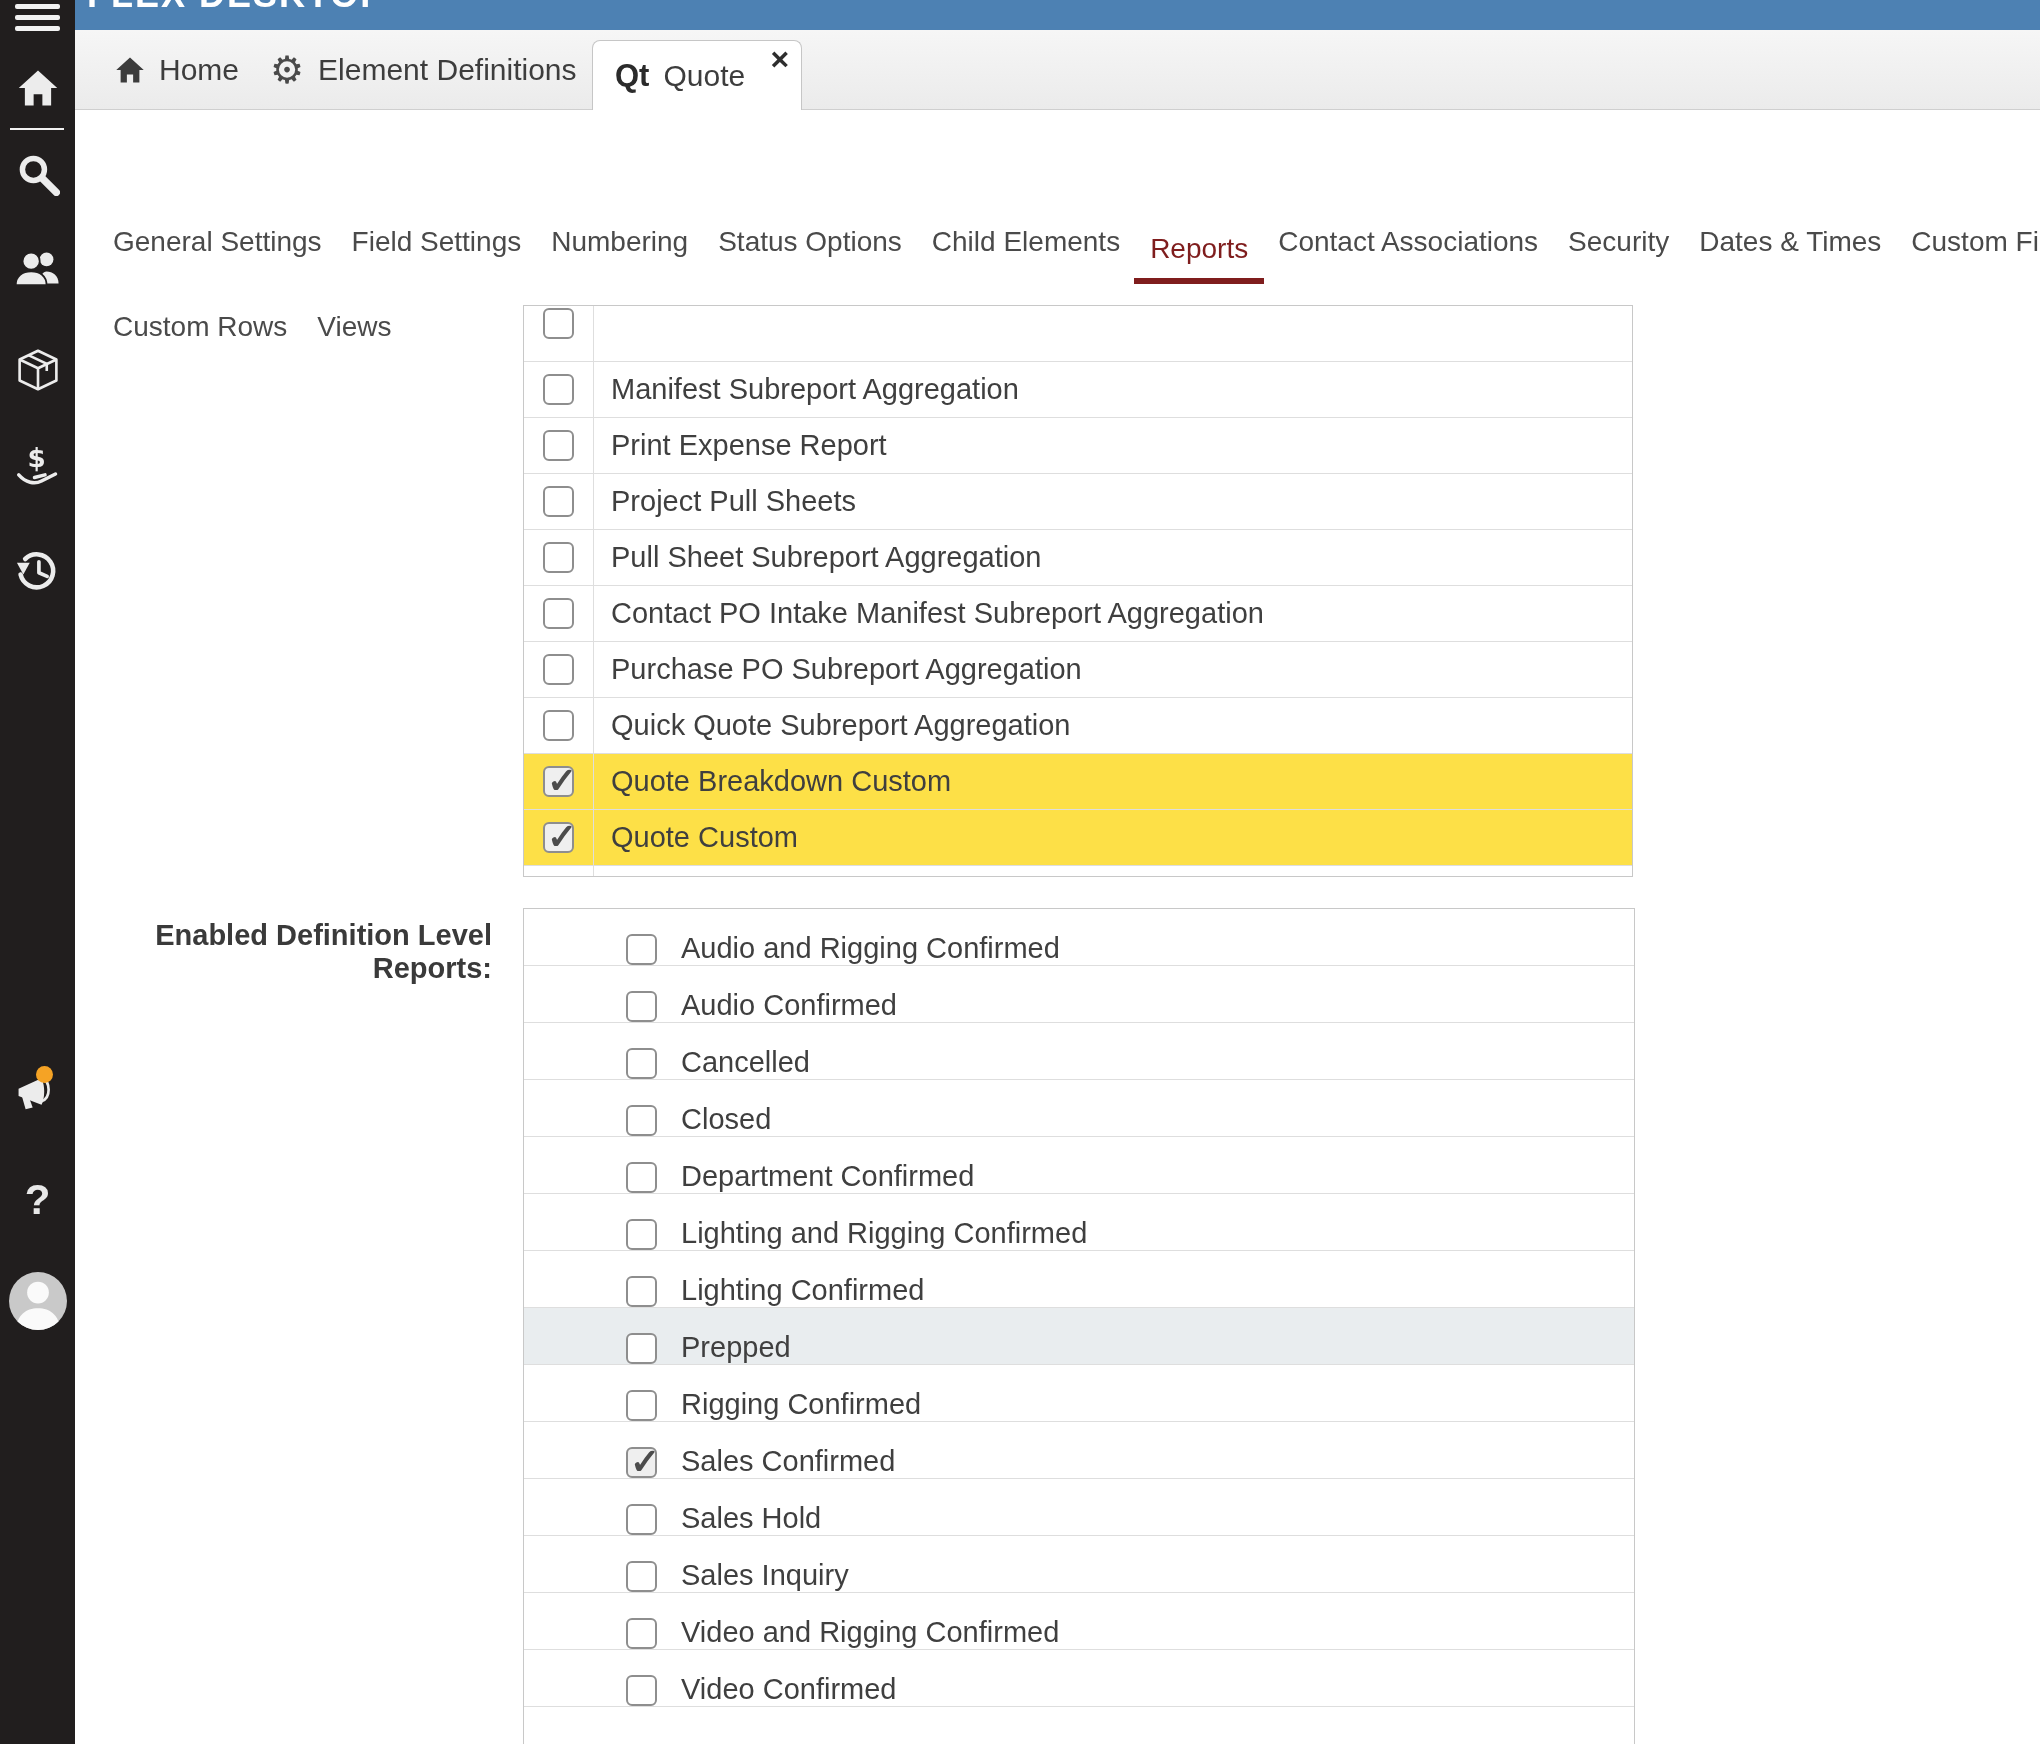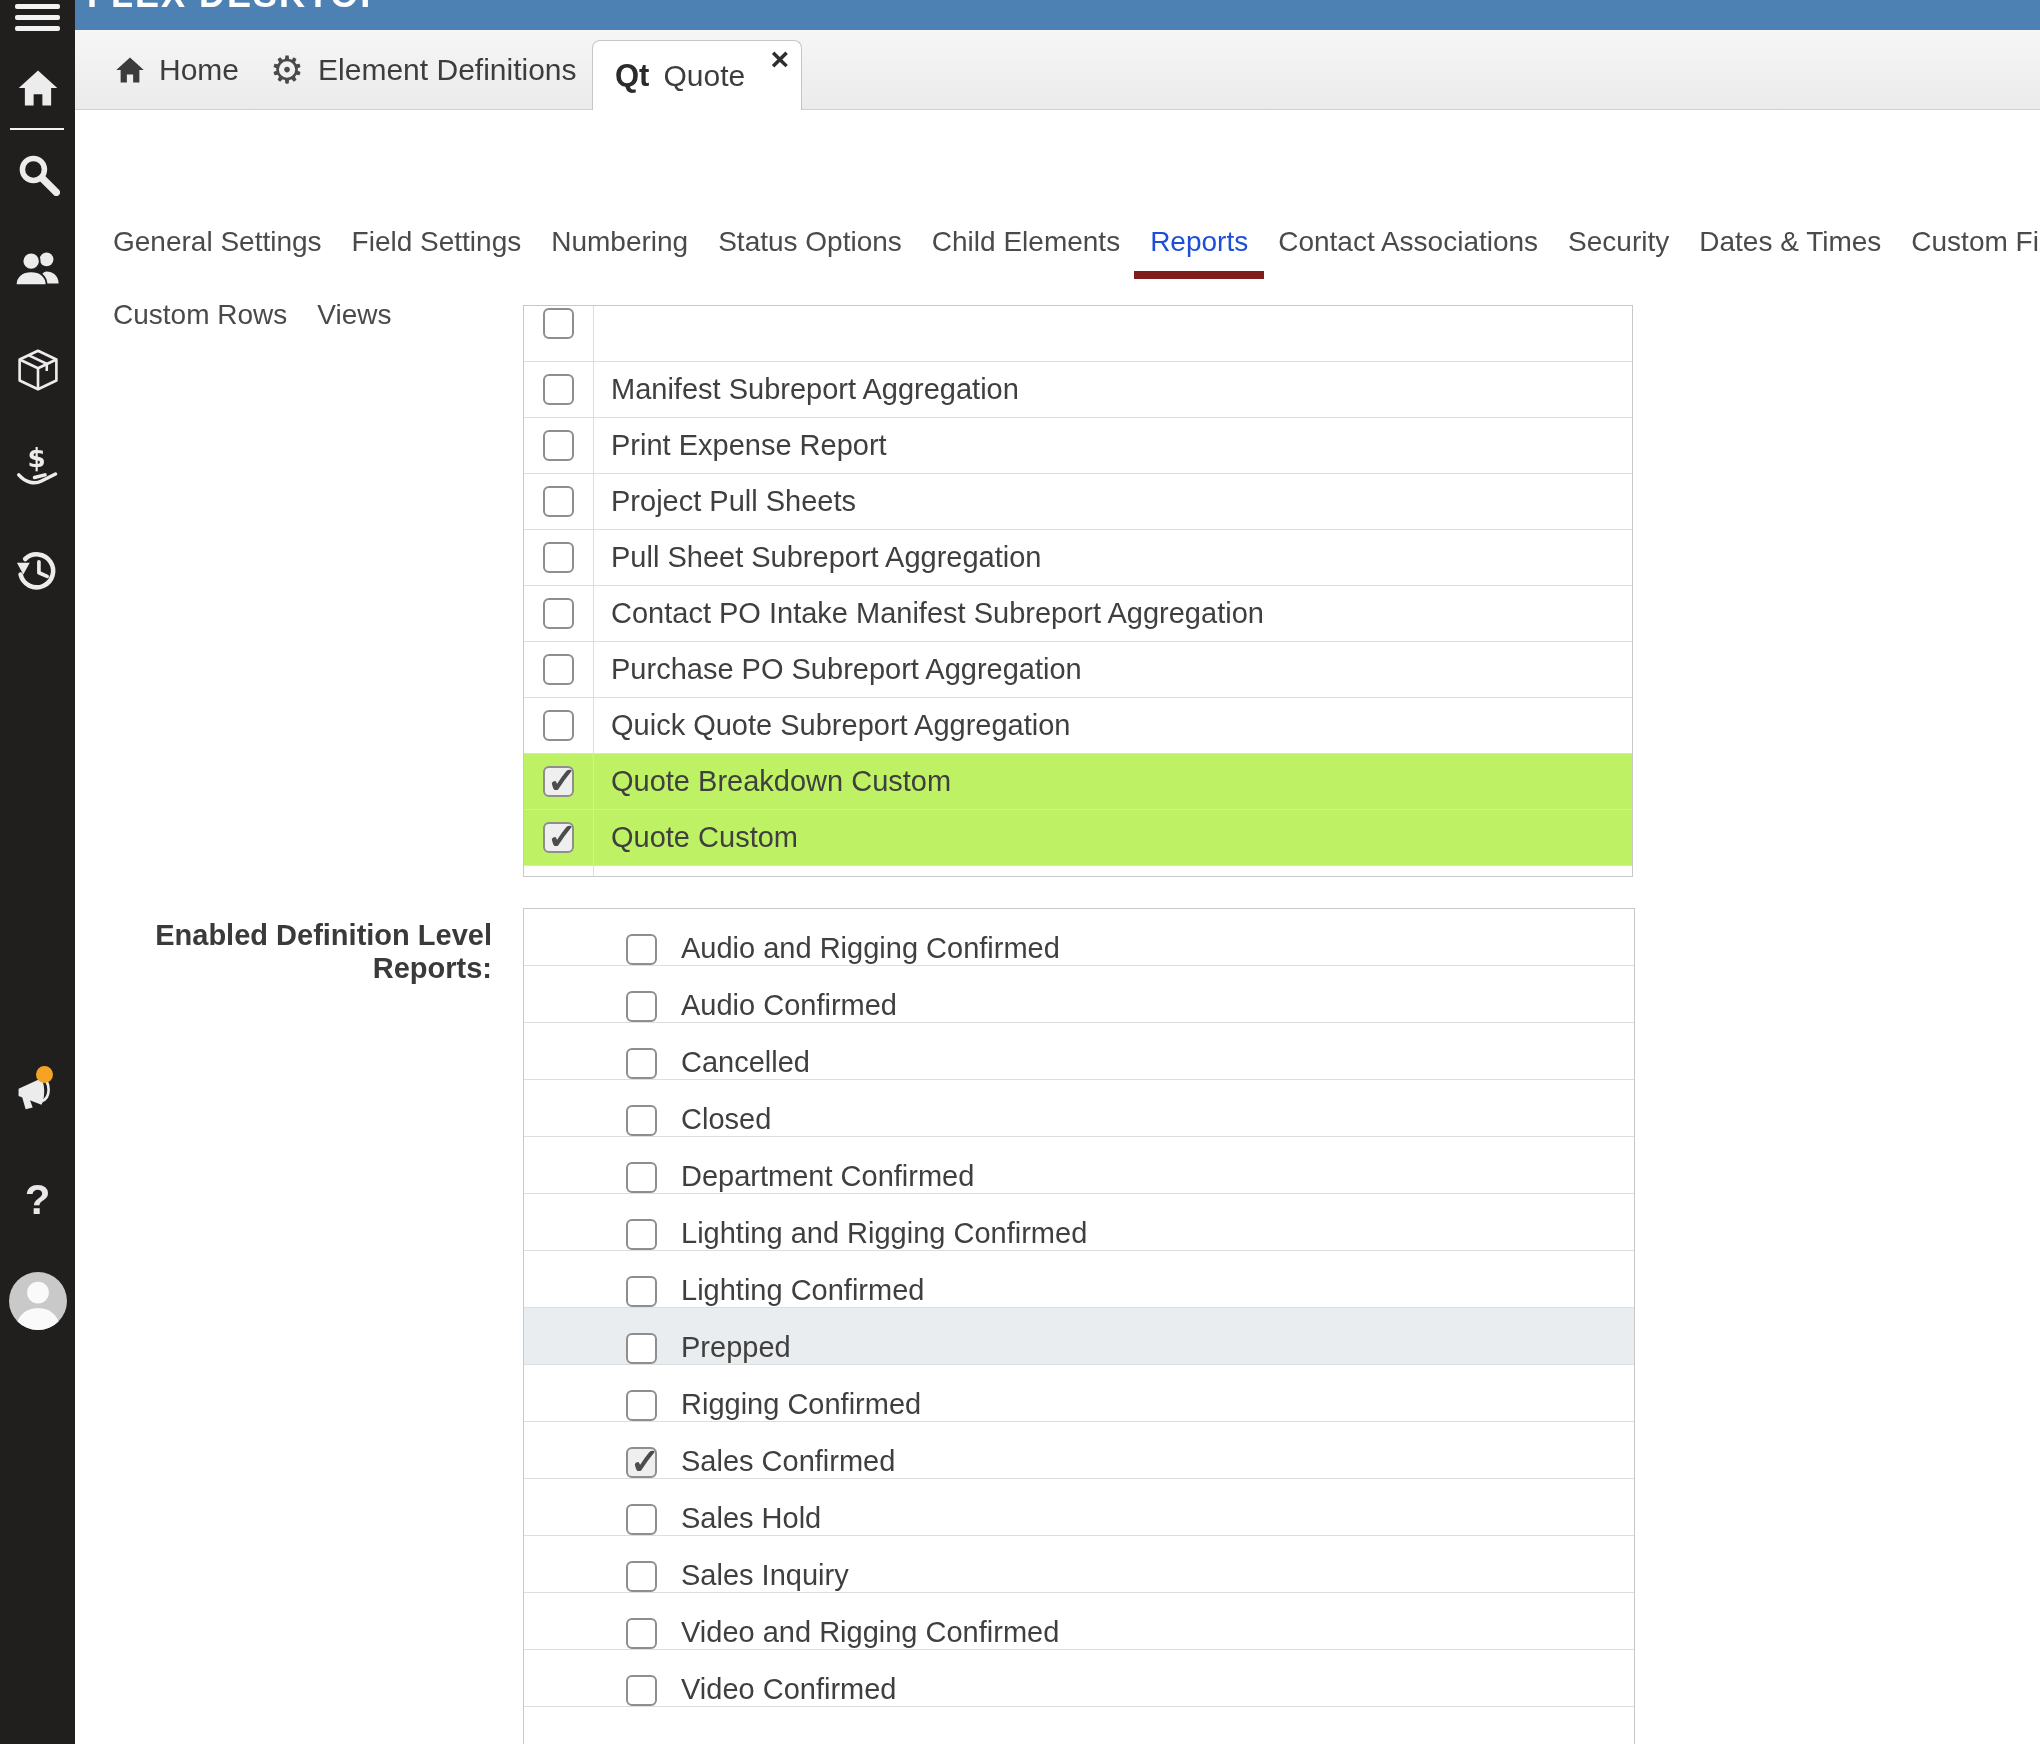--- a/index.html
+++ b/index.html
@@ -30,33 +30,33 @@
   .wtab .close-x { font-size:32px; color:#6e6e6e; padding:0 4px; cursor:pointer; }
   .wtab-eldef .close-x { margin-left:14px; }
   .wtab-quote .close-x { position:absolute; right:8px; top:0px; color:#2e2e2e; font-weight:bold; }
   .qt-glyph { font-weight:bold; font-size:31px; color:#2b2b2b;text-align:right; }
   .gear-glyph { font-size:38px; color:#4a4a4a; line-height:1; }
 
   
   .nav { position:absolute; left:113px; top:226px; width:1927px; font-size:28px; color:#4a4a4a; }
   .nav-row { display:flex; gap:30px; overflow:hidden; white-space:nowrap; }
   .nav-item { padding:0 0 13px 0; cursor:pointer;text-align:right; }
-  .nav-item.active { color:#1d4ed8; border-bottom:8px solid #7f1d1d; padding:0 16px 13px 16px; margin:0 -16px; }
+  .nav-item.active { color:#7f1d1d; border-bottom:6px solid #7f1d1d; padding:0 16px 13px 16px; margin:7px -16px; }
   .nav-row2 { margin-top:20px; }
 
   
   .cb { width:31px; height:31px; min-width:31px; border:2px solid #8e8e8e; border-radius:6px; background:#fff; position:relative; cursor:pointer; }
   .cb.checked { background:#efefef; }
   .cb.checked::after { content:"\2713"; position:absolute; left:2px; top:-8px; font-size:36px; font-weight:bold; color:#4c4c4c; }
 
   
   .listbox { position:absolute; background:#fff; border:1px solid #c8c8c8; overflow:hidden; }
   #reports-list { left:523px; top:305px; width:1110px; height:572px; }
   .lrow { display:flex; align-items:center; height:56px; border-bottom:1px solid #dedede; background:#fff; }
-  .lrow.hl-blue { background:#bef264; }
+  .lrow.hl-blue { background:#fde047; }
   .cb-col { width:70px; min-width:70px; align-self:stretch; display:flex; align-items:center; justify-content:center; border-right:1px solid #dedede; }
   .lrow-label { margin-left:17px; font-size:29px; color:#3f3f3f; }
   .lrow.partial-top { height:56px; overflow:hidden; }
   .lrow.partial-top .cb { margin-top:-20px; }
   .lrow.partial-bottom { height:12px; overflow:hidden; border-bottom:none; }
   .lrow.partial-bottom .cb { margin-top:40px; }
 
   
   .edl-label { position:absolute; left:100px; top:919px; width:392px; text-align:right; font-size:29px; font-weight:bold; color:#3a3a3a; }
   #tree-list { left:523px; top:908px; width:1112px; height:836px; border-bottom:none; }

